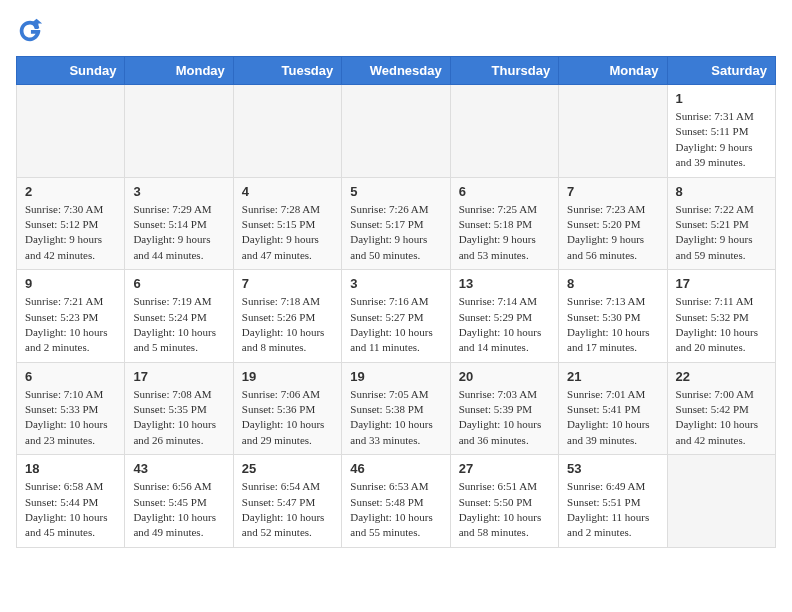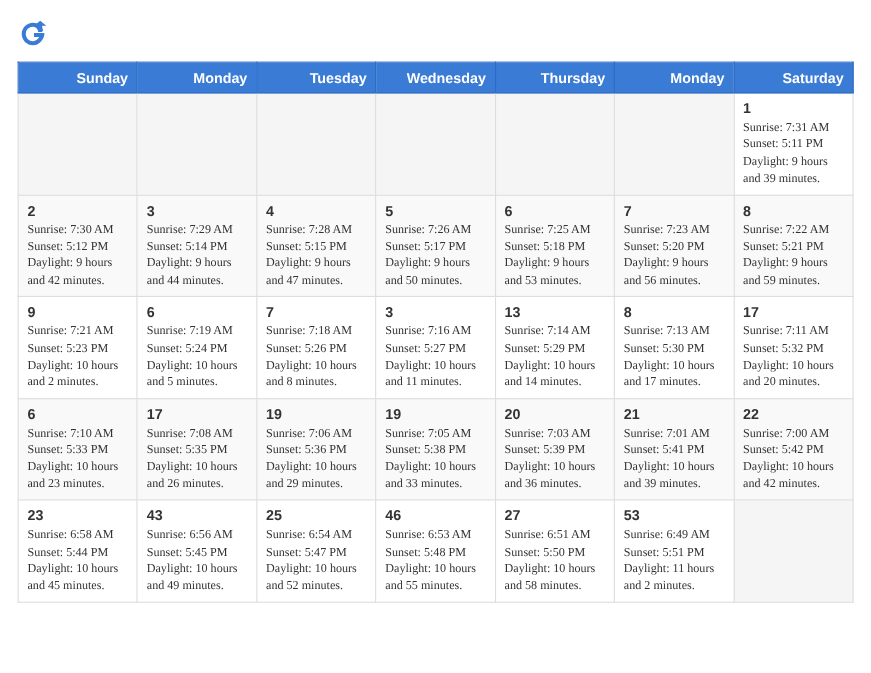--- a/index.html
+++ b/index.html
@@ -217,21 +217,21 @@
             <span class="day-number">21</span>
             <div class="day-info">Sunrise: 7:01 AM<br>Sunset: 5:41 PM<br>Daylight: 10 hours and 39 minutes.</div>
           </td>
           <td>
             <span class="day-number">22</span>
             <div class="day-info">Sunrise: 7:00 AM<br>Sunset: 5:42 PM<br>Daylight: 10 hours and 42 minutes.</div>
           </td>
         </tr>
         <tr>
           <td>
-            <span class="day-number">23</span>
+            <span class="day-number">18</span>
             <div class="day-info">Sunrise: 6:58 AM<br>Sunset: 5:44 PM<br>Daylight: 10 hours and 45 minutes.</div>
           </td>
           <td>
             <span class="day-number">43</span>
             <div class="day-info">Sunrise: 6:56 AM<br>Sunset: 5:45 PM<br>Daylight: 10 hours and 49 minutes.</div>
           </td>
           <td>
             <span class="day-number">25</span>
             <div class="day-info">Sunrise: 6:54 AM<br>Sunset: 5:47 PM<br>Daylight: 10 hours and 52 minutes.</div>
           </td>

